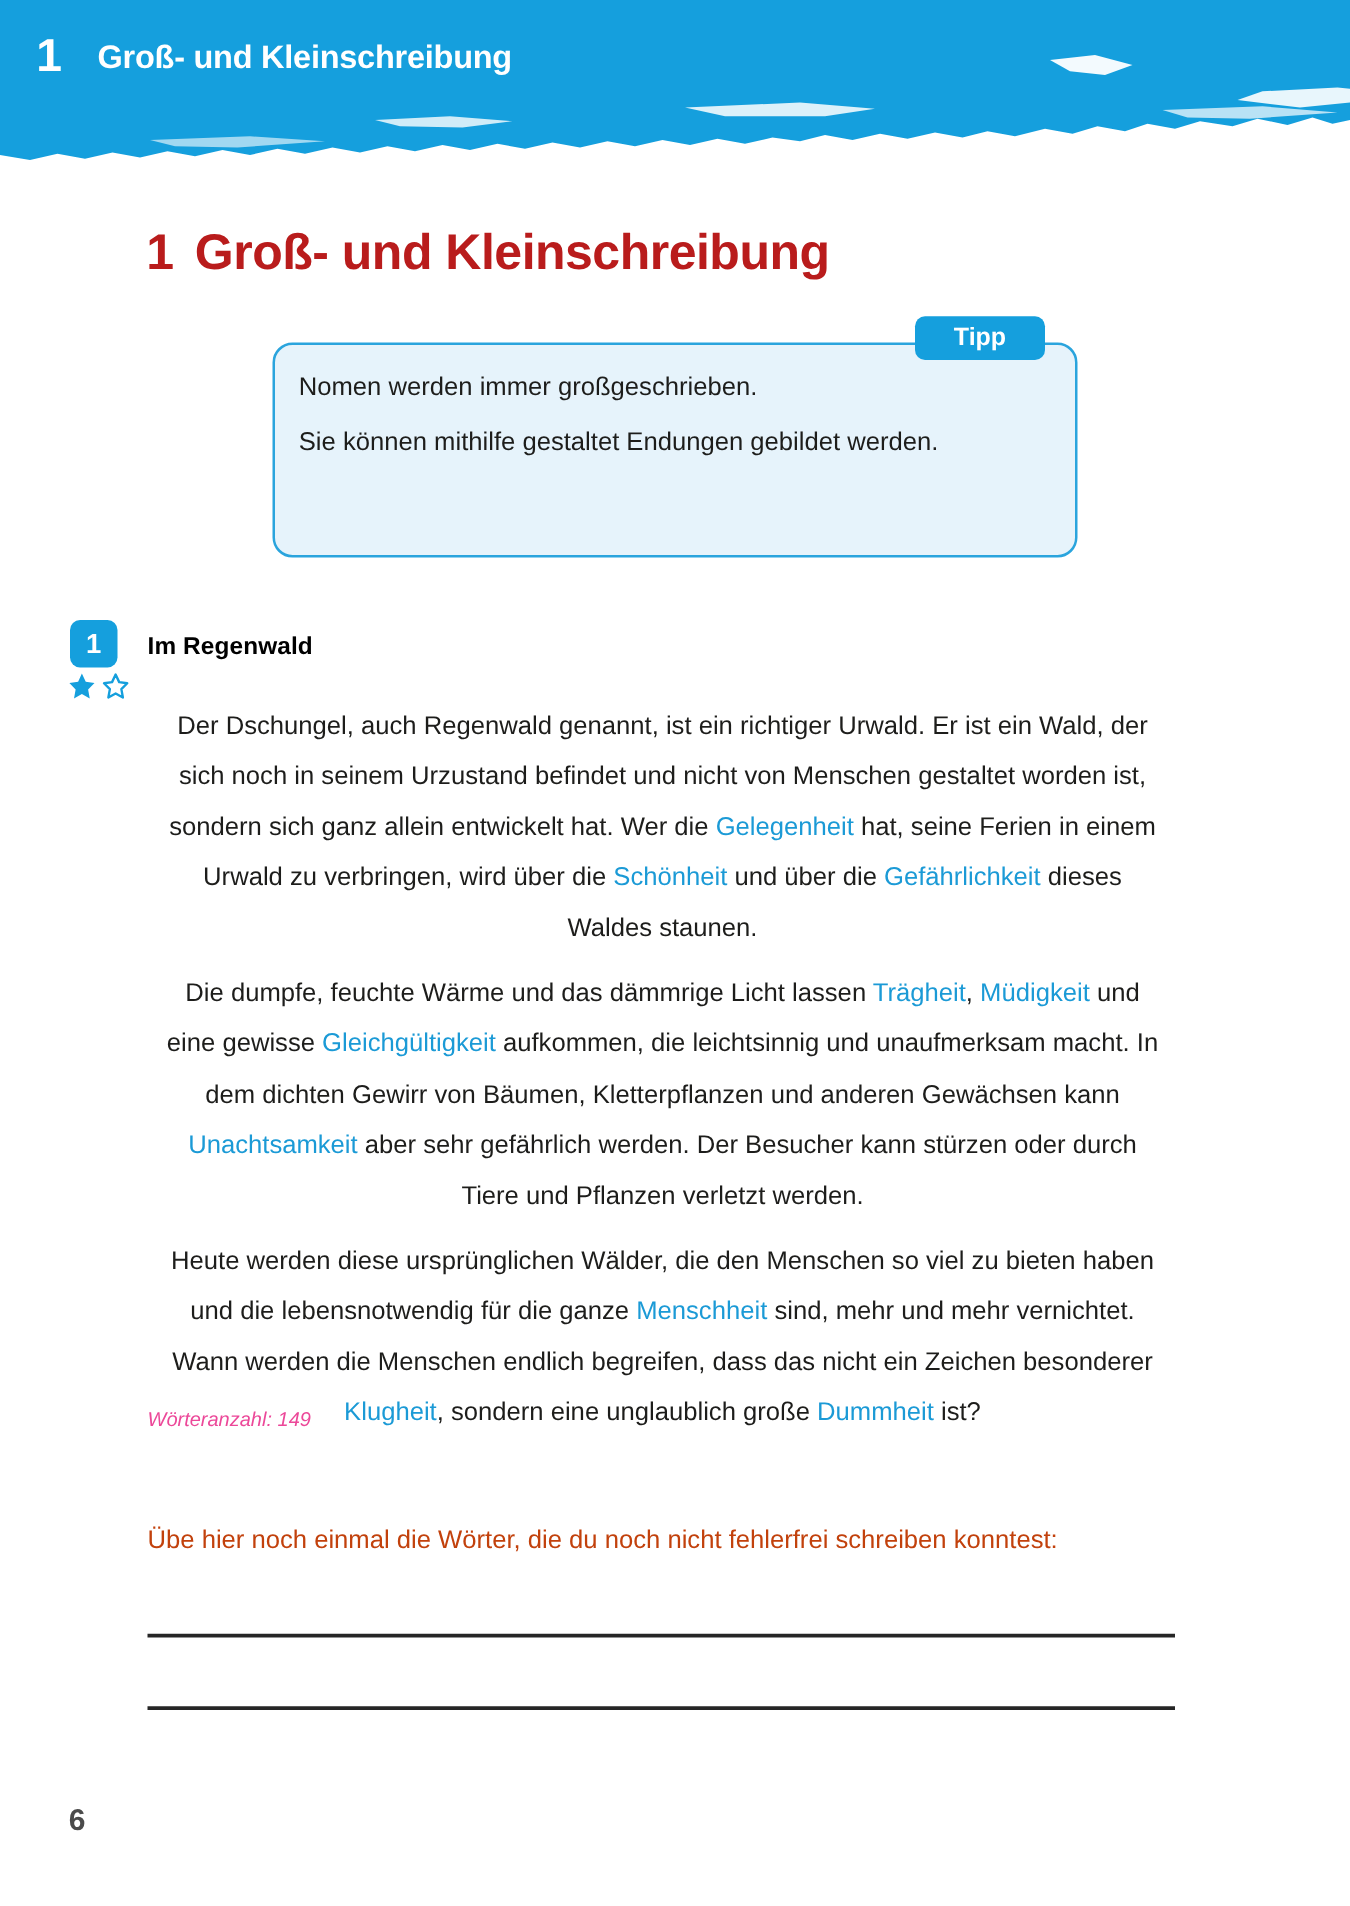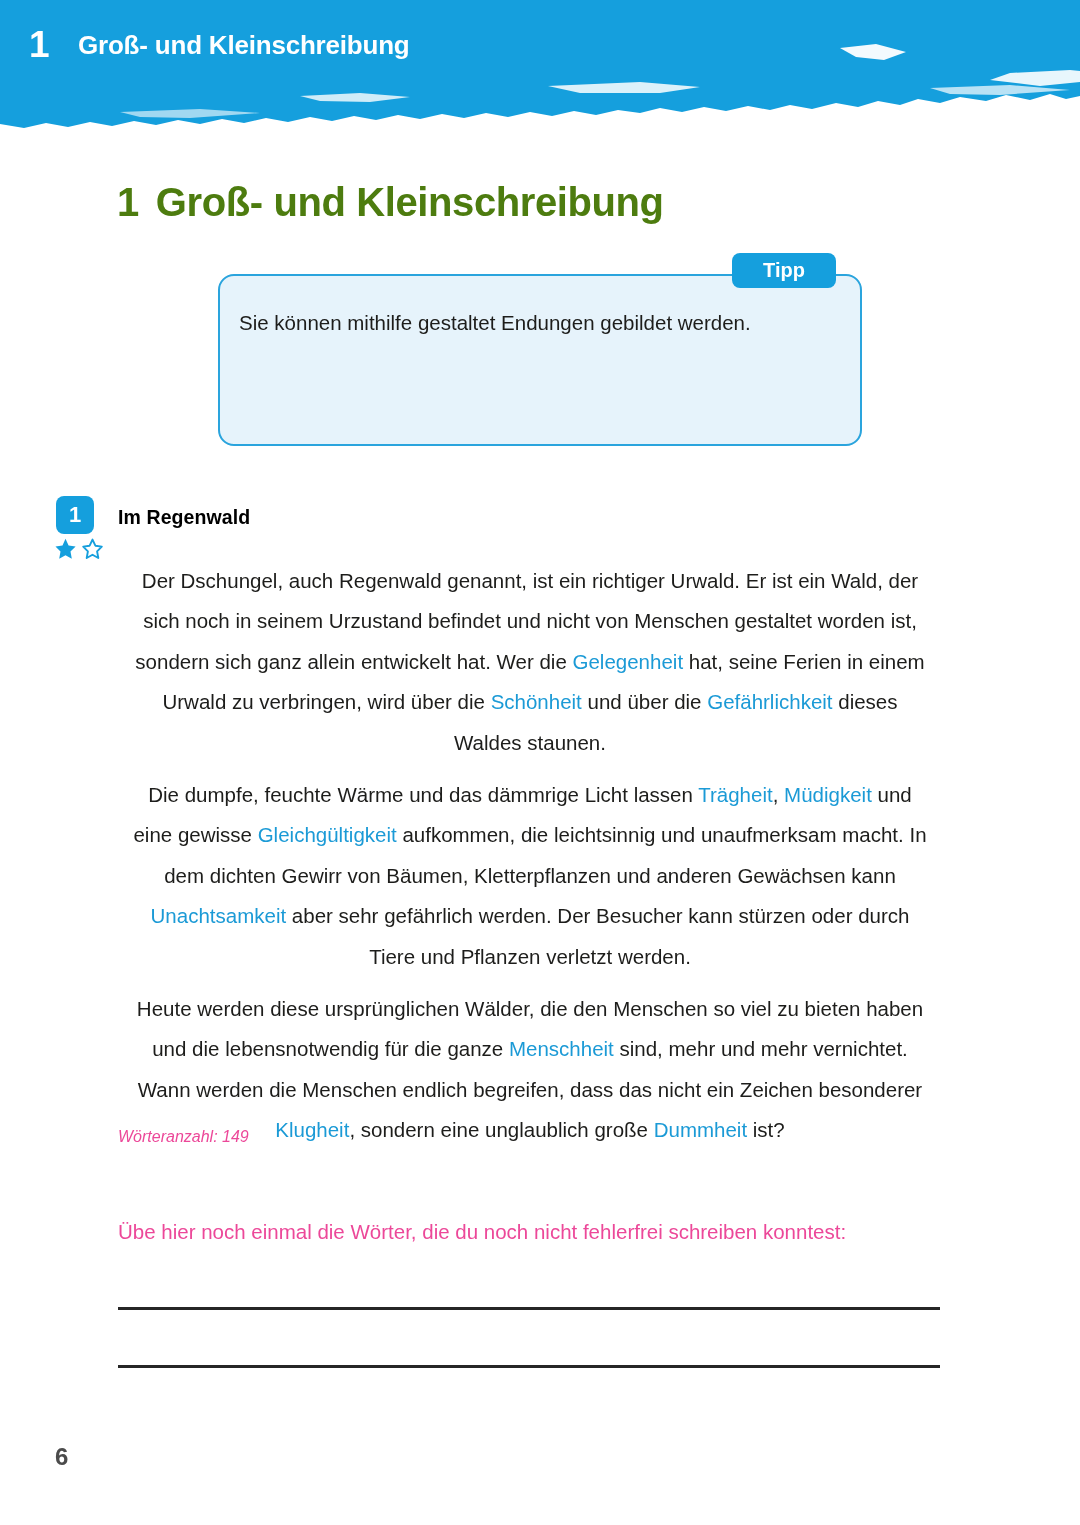--- a/index.html
+++ b/index.html
@@ -54,21 +54,21 @@
     font-weight: bold;
     letter-spacing: -0.2px;
     line-height: 1;
   }
 
   
   .page-title {
     position: absolute;
     left: 117px;
     top: 152px;
-    color: #4d7c0f;
+    color: #b91c1c;
     font-size: 40px;
     font-weight: bold;
     letter-spacing: -0.4px;
     line-height: 1.15;
     white-space: nowrap;
   }
   .page-title .pt-num { margin-right: 17px; }
 
   
   .tipp-wrap {
@@ -171,21 +171,21 @@
     top: 1128px;
     color: #ec4899;
     font-size: 16px;
     font-style: italic;
   }
 
   .prompt {
     position: absolute;
     left: 118px;
     top: 1220px;
-    color: #ec4899;
+    color: #c2410c;
     font-size: 20.5px;
   }
 
   .writeline {
     position: absolute;
     left: 118px;
     width: 822px;
     height: 3px;
     background: #262626;
   }
@@ -220,20 +220,21 @@
   </div>
 </div>
 
 <h1 class="page-title">
   <span class="pt-num">1</span><span>Groß- und Kleinschreibung</span>
 </h1>
 
 <div class="tipp-wrap">
   <div class="tipp-tab">Tipp</div>
   <div class="tipp-box">
+    <div class="tipp-line">Nomen werden immer großgeschrieben.</div>
     <div class="tipp-gap"></div>
     <div class="tipp-line">Sie können mithilfe gestaltet Endungen gebildet werden.</div>
     <div class="tipp-gap"></div>
   </div>
 </div>
 
 <div class="ex-badge">1</div>
 
 <div class="ex-stars">
   <svg width="25" height="24" viewBox="0 0 24 24">

